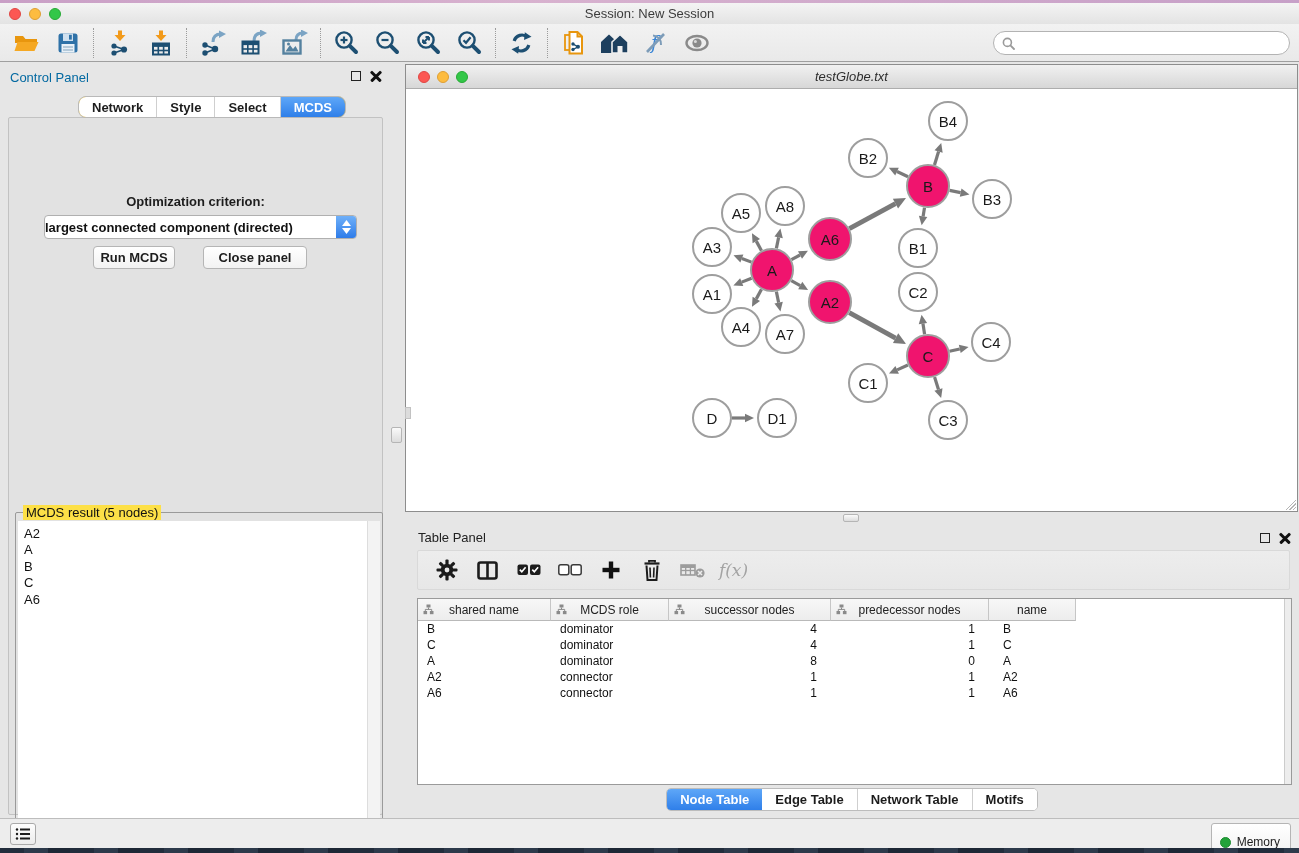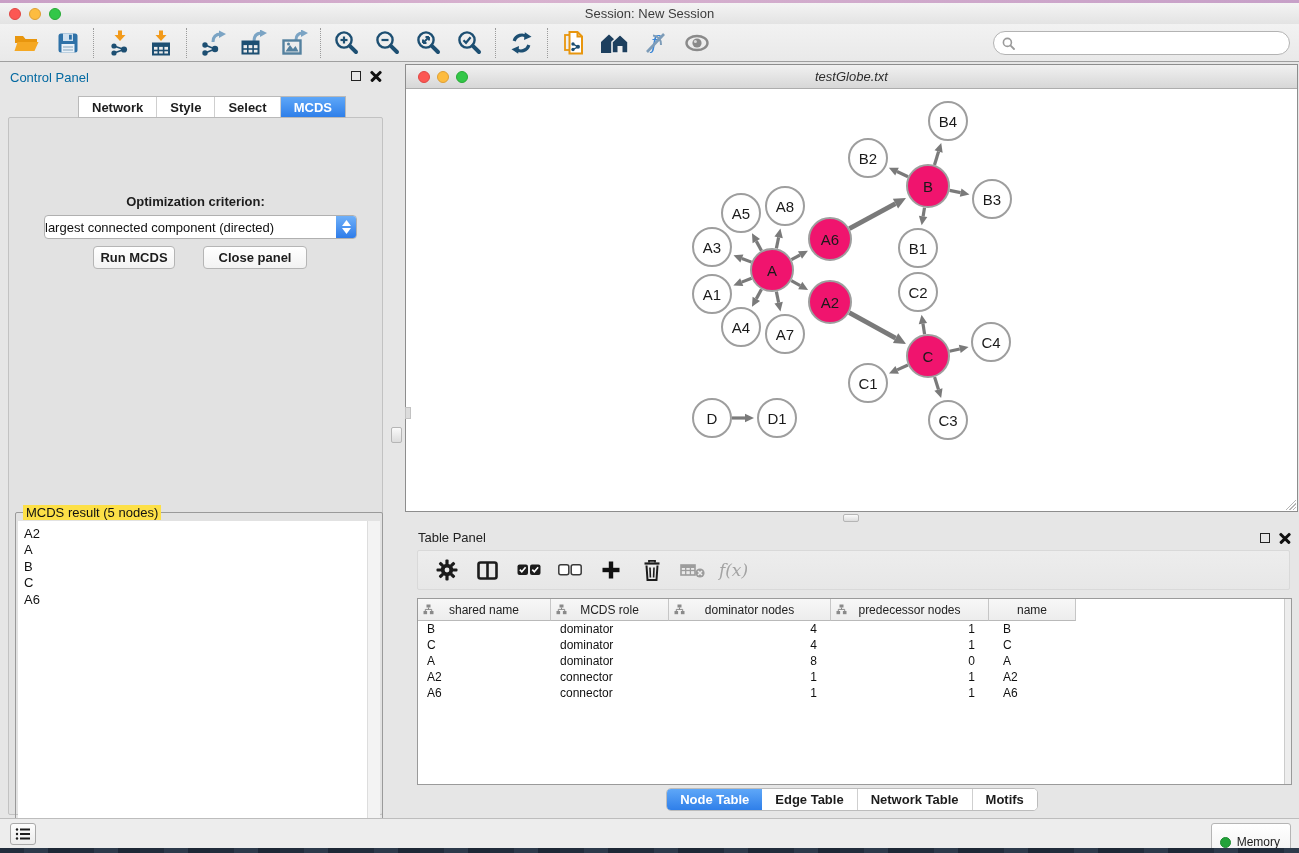--- a/index.html
+++ b/index.html
@@ -39,33 +39,33 @@
   .control-panel { position:absolute; left:0; top:0; width:390px; height:756px; }
   .panel-head { position:absolute; left:0; top:0; width:100%; height:30px; display:flex; align-items:center; }
   .panel-head .ph-title { margin-left:10px; color:#0369a1; }
   .ph-icons { position:absolute; right:8px; top:8px; display:flex; gap:9px; align-items:center; }
   .float-box { width:10px; height:10px; border:1.6px solid #222; }
   .close-x { width:12px; height:12px; position:relative; }
   .close-x:before,.close-x:after { content:""; position:absolute; left:-1px; top:5px; width:14px; height:2.6px; background:#111; border-radius:1px; }
   .close-x:before { transform:rotate(45deg); } .close-x:after { transform:rotate(-45deg); }
 
   .cp-tabs { position:absolute; left:78px; top:34px; height:22px; display:flex; z-index:3;
-    border-radius:0; overflow:hidden; border:1px solid #b9b9b9; background:#eab308; }
+    border-radius:8px; overflow:hidden; border:1px solid #b9b9b9; background:#eab308; }
   .cp-content { position:absolute; left:8px; top:55px; width:375px; height:698px;
     background:#e2e2e2; border:1px solid #c2c2c2; border-radius:2px; }
 
   .tab { display:flex; align-items:center; justify-content:center; padding:0 13px; height:100%;
     background:#fff; color:#1c1c1c; font-weight:600; font-size:13px; border-right:1px solid #cfcfcf; cursor:default; }
   .tab:last-child { border-right:none; }
   .tab.active { background:linear-gradient(#5ea7f8,#2f7fe9); color:#fff; border-right:none; }
 
   .opt-label { position:absolute; left:0; top:76px; width:100%; text-align:center; font-weight:600; color:#1d1d1d; }
   .mac-select { position:absolute; left:35px; top:97px; width:313px; height:24px; background:#fff;
     border:1px solid #b0b0b0; border-radius:4px; display:flex; align-items:center; cursor:default; }
-  .mac-select .sel-text { flex:1; font-size:13px; color:#111; white-space:nowrap; overflow:hidden; }
+  .mac-select .sel-text { flex:1; font-size:13px; color:#111; white-space:nowrap; overflow:hidden;font-weight:bold; }
   .sel-stepper { width:20px; height:22px; margin-right:0; border-radius:0 3px 3px 0;
     background:linear-gradient(#6fb0f9,#2e7ce9); display:flex; flex-direction:column; align-items:center; justify-content:center; gap:2px; }
 
   .mac-btn { position:absolute; height:23px; background:linear-gradient(#ffffff,#f2f2f2);
     border:1px solid #b5b5b5; border-radius:4px; display:flex; align-items:center; justify-content:center;
     font-size:13px; font-weight:600; color:#1c1c1c; cursor:default; }
   .btn-run { left:84px; top:128px; width:82px; }
   .btn-close { left:194px; top:128px; width:104px; }
 
   .result-box { position:absolute; left:6px; top:394px; width:368px; height:344px; border:1px solid #9a9a9a; border-radius:2px; }
@@ -556,21 +556,21 @@
             </svg>
             <span>MCDS role</span>
           </div>
           <div class="dt-hcell" style="width: 162px;">
             <svg class="attr-ic" width="11" height="11" viewBox="0 0 11 11">
               <rect x="3.5" y="0.5" width="4" height="3" fill="#8a8a8a"></rect>
               <rect x="0.5" y="7" width="3.6" height="3.2" fill="#8a8a8a"></rect>
               <rect x="6.9" y="7" width="3.6" height="3.2" fill="#8a8a8a"></rect>
               <path d="M5.5 3.5 V5.4 M2.3 7 V5.4 H8.7 V7" stroke="#8a8a8a" fill="none"></path>
             </svg>
-            <span>dominator nodes</span>
+            <span>successor nodes</span>
           </div>
           <div class="dt-hcell" style="width: 158px;">
             <svg class="attr-ic" width="11" height="11" viewBox="0 0 11 11">
               <rect x="3.5" y="0.5" width="4" height="3" fill="#8a8a8a"></rect>
               <rect x="0.5" y="7" width="3.6" height="3.2" fill="#8a8a8a"></rect>
               <rect x="6.9" y="7" width="3.6" height="3.2" fill="#8a8a8a"></rect>
               <path d="M5.5 3.5 V5.4 M2.3 7 V5.4 H8.7 V7" stroke="#8a8a8a" fill="none"></path>
             </svg>
             <span>predecessor nodes</span>
           </div>

